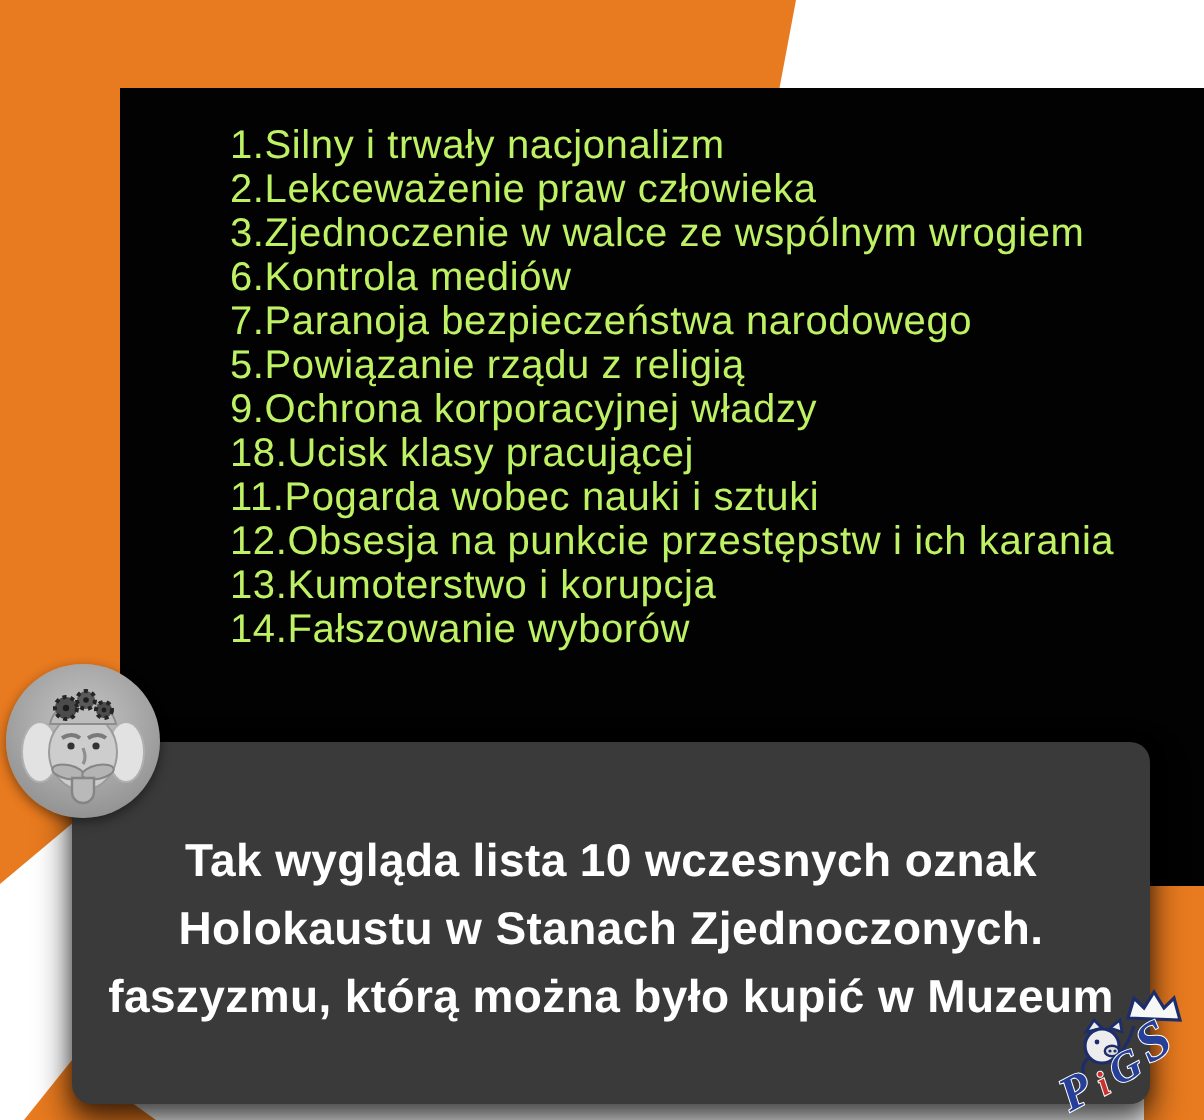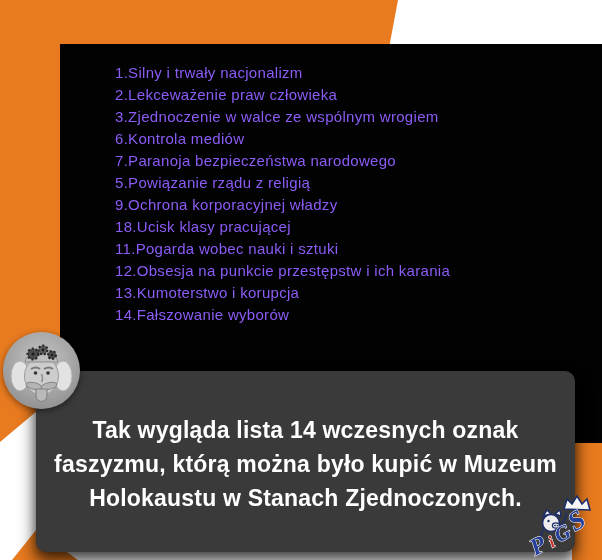--- a/index.html
+++ b/index.html
@@ -23,21 +23,21 @@
     position:absolute;left:572px;top:443px;width:30px;height:117px;
     background:#E87A1F;
   }
   
   .black-box{
     position:absolute;left:60px;top:44px;width:542px;height:399px;
     background:#020202;
   }
   .list{
     position:absolute;left:55px;top:18px;
-    color:#8b5cf6;font-size:15px;line-height:22px;letter-spacing:.3px;
+    color:#bef264;font-size:20px;line-height:22px;letter-spacing:.3px;
     white-space:nowrap;
   }
   
   .caption-card{
     position:absolute;left:36px;top:371px;width:539px;height:181px;
     background:#3A3A3B;border-radius:10px;
     box-shadow:0 9px 16px 2px rgba(0,0,0,.60), 0 2px 8px rgba(0,0,0,.35);
   }
   .caption-text{
     position:absolute;left:0;top:42px;width:100%;
@@ -76,23 +76,23 @@
       <div>18.Ucisk klasy pracującej</div>
       <div>11.Pogarda wobec nauki i sztuki</div>
       <div>12.Obsesja na punkcie przestępstw i ich karania</div>
       <div>13.Kumoterstwo i korupcja</div>
       <div>14.Fałszowanie wyborów</div>
     </div>
   </div>
 
   <div class="caption-card">
     <div class="caption-text">
-      <div>Tak wygląda lista 14 wczesnych oznak</div>
+      <div>Tak wygląda lista 10 wczesnych oznak</div>
+      <div>Holokaustu w Stanach Zjednoczonych.</div>
       <div>faszyzmu, którą można było kupić w Muzeum</div>
-      <div>Holokaustu w Stanach Zjednoczonych.</div>
     </div>
   </div>
 
   <div class="avatar">
     <svg viewBox="0 0 77 77">
 
       <ellipse cx="17" cy="44" rx="9" ry="15" fill="#e2e2e2" stroke="#b0b0b0" stroke-width="1"></ellipse>
       <ellipse cx="60" cy="44" rx="9" ry="15" fill="#e2e2e2" stroke="#b0b0b0" stroke-width="1"></ellipse>
 
       <ellipse cx="38.5" cy="44" rx="17" ry="19" fill="#cdcdcd" stroke="#9b9b9b" stroke-width="1"></ellipse>

